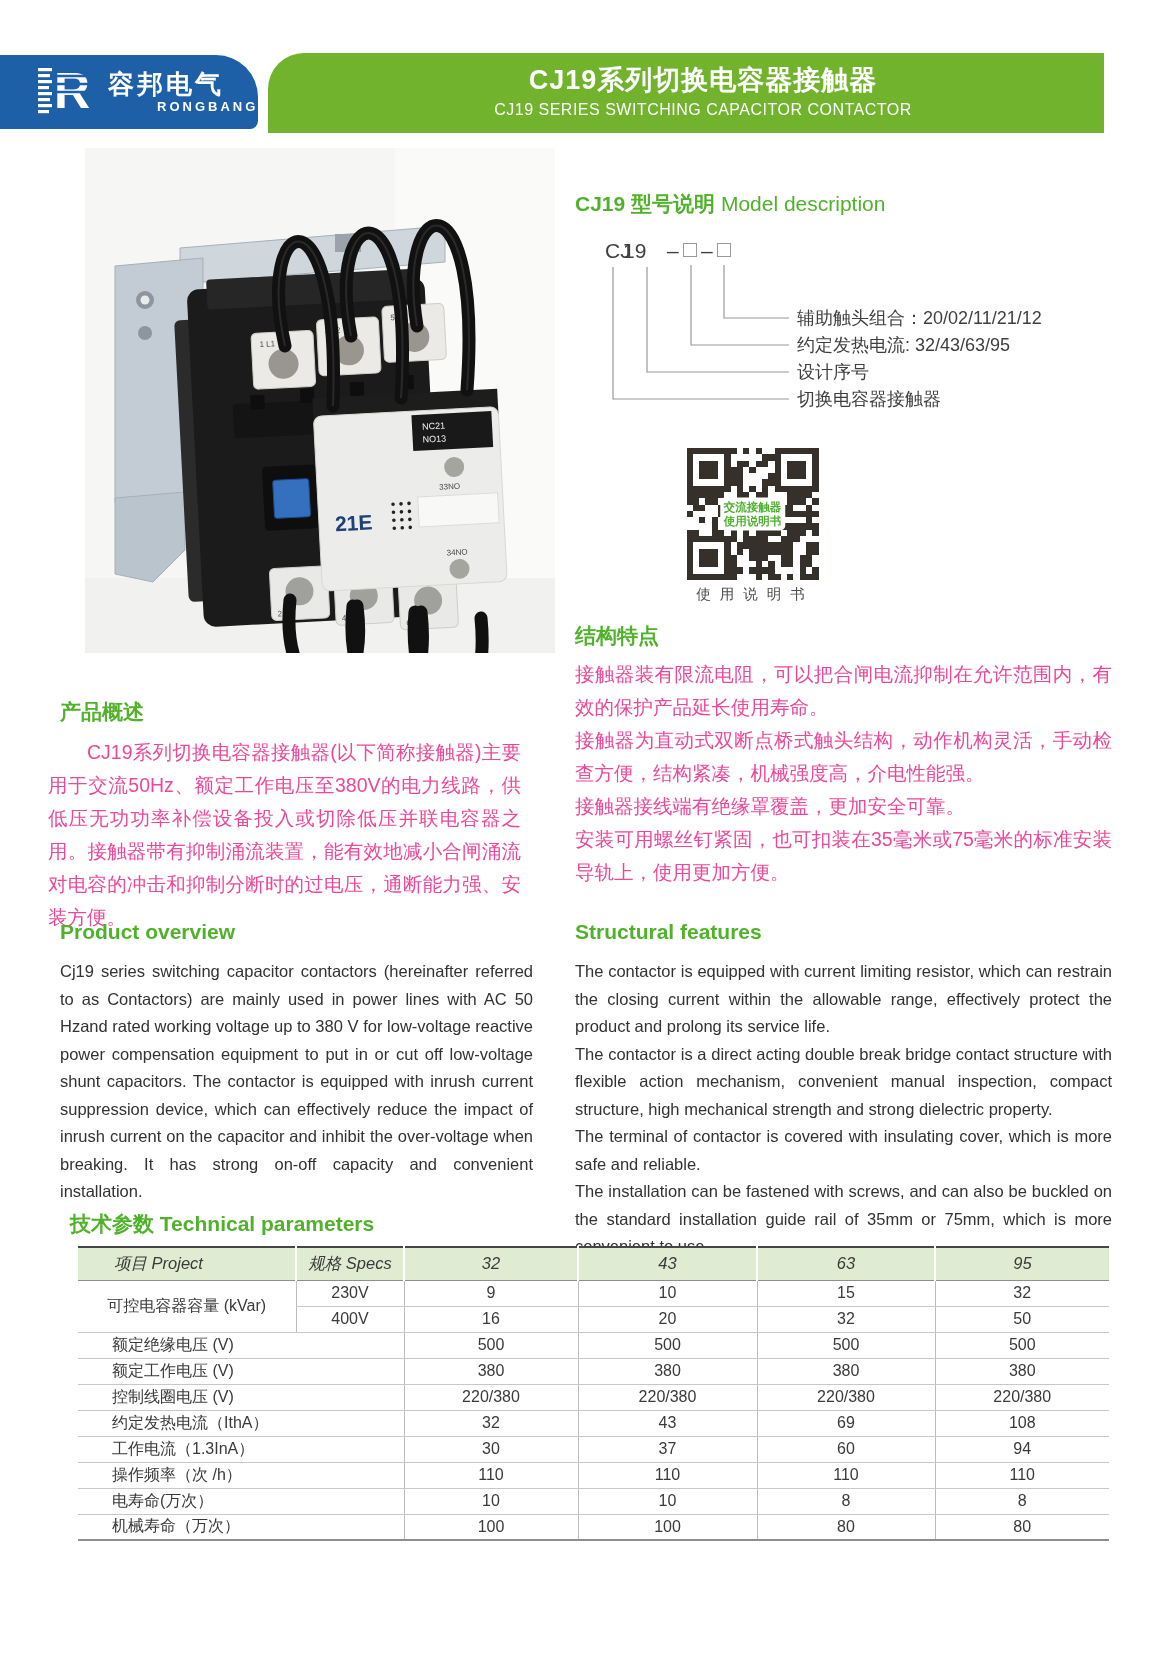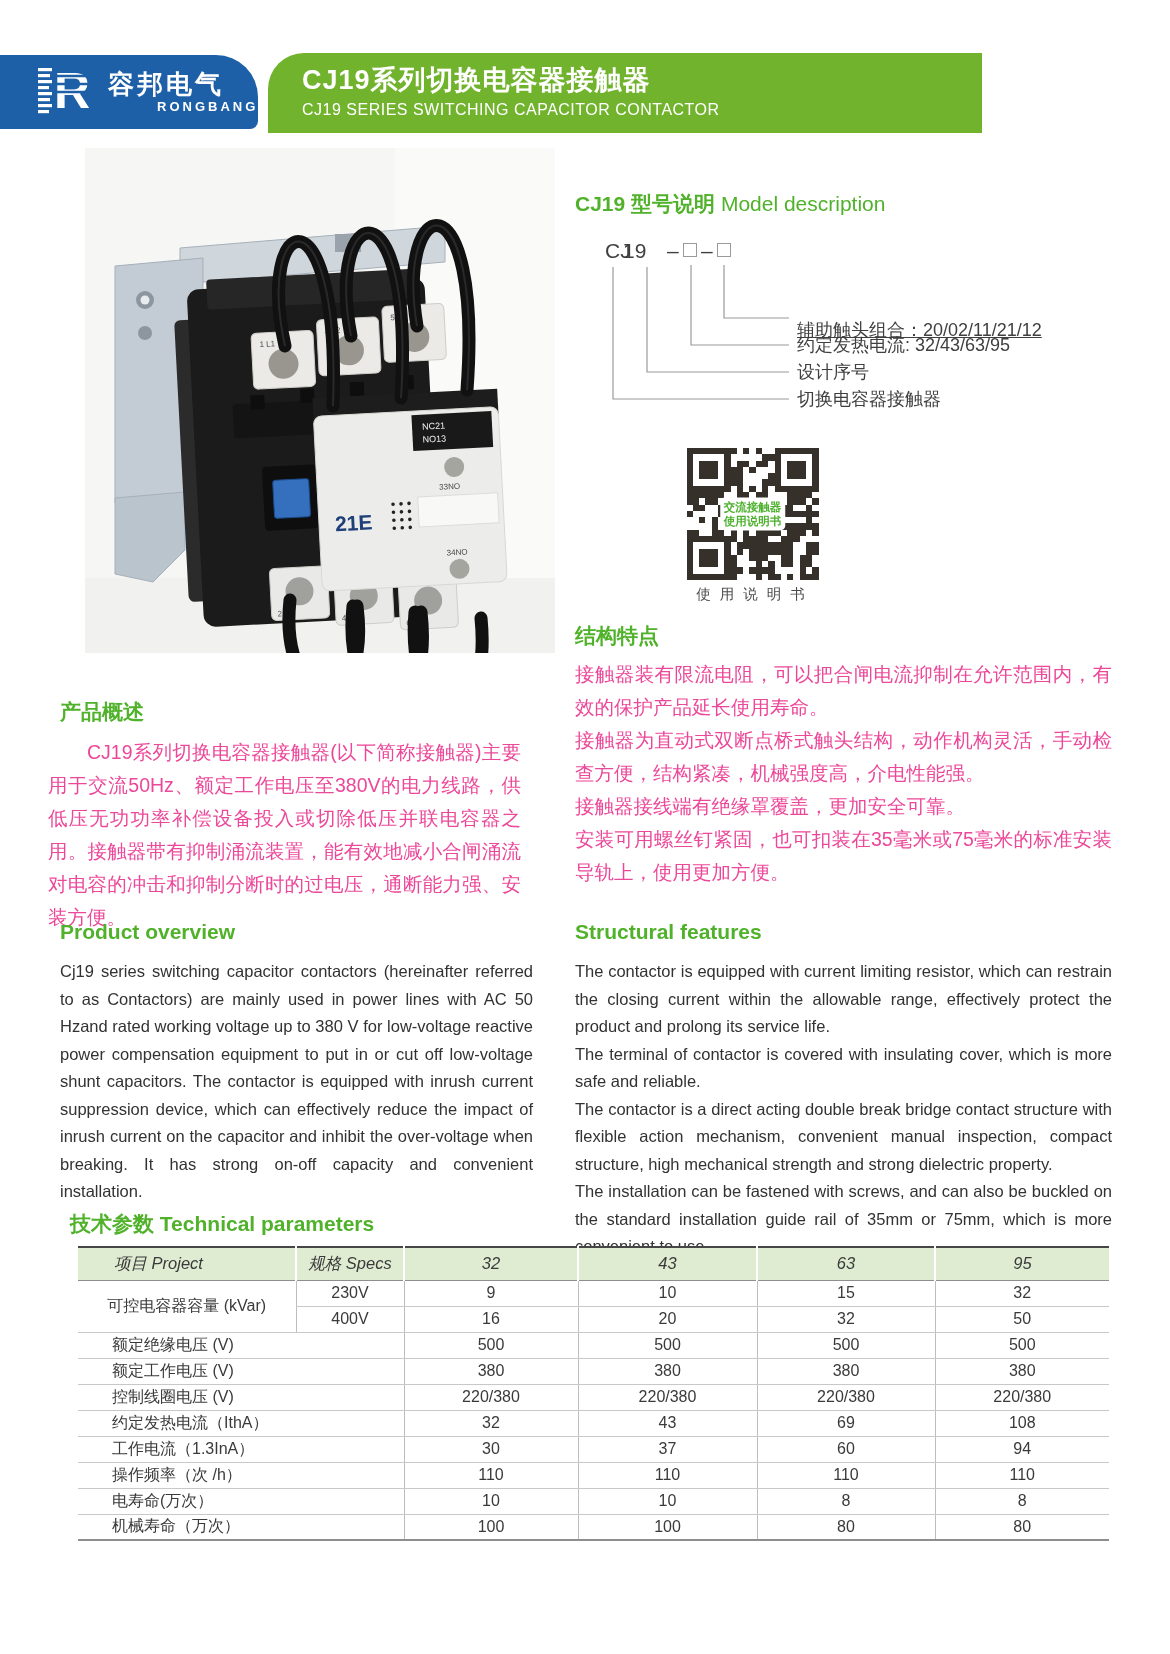--- a/index.html
+++ b/index.html
@@ -1,22 +1,22 @@
 <!DOCTYPE html>
 <html><head>
 <meta charset="utf-8">
 <style>
   * { margin:0; padding:0; box-sizing:border-box; }
   html,body { background:#ffffff; }
   body { font-family:"Liberation Sans","DejaVu Sans",sans-serif; color:#3c3c3c; }
   .page { position:relative; width:1170px; height:1654px; background:#fff; overflow:hidden; }
 
   
-  .band-green { position:absolute; left:268px; top:53px; width:714px; height:80px;
-    background:#72b32e; border-radius:36px 0 0 0; padding:11px 0 0 34px; }
+  .band-green { position:absolute; left:268px; top:53px; width:836px; height:80px;
+    background:#72b32e; border-radius:36px 0 0 0; padding:11px 0 0 34px;text-align:center; }
   .band-title { color:#fff; font-size:27px; font-weight:700; letter-spacing:1px; line-height:32px; }
   .band-sub   { color:#fff; font-size:16px; font-weight:400; letter-spacing:.5px; line-height:24px; margin-top:2px; }
   .brand-block { position:absolute; left:0; top:55px; width:258px; height:74px;
     background:#1d60a7; border-radius:0 42px 8px 0; }
   .brand-logo { position:absolute; left:36px; top:7px; }
   .brand-zh { position:absolute; left:108px; top:12px; color:#fff; font-size:26px; font-weight:700; letter-spacing:3px; }
   .brand-en { position:absolute; left:110px; top:44px; color:#fff; font-size:13px; font-weight:700; letter-spacing:3px;padding-left:47px; }
 
   
   .h-green { position:absolute; color:#50b22a; font-size:21px; font-weight:700; }
@@ -209,21 +209,21 @@
         <polyline points="116,32 116,112 214,112"></polyline>
         <polyline points="149,32 149,85 214,85"></polyline>
       </g>
     </svg>
     <span class="code-token" style="left:30px;">CJ</span>
     <span class="code-token" style="left:48px;">19</span>
     <span class="code-token" style="left:92px;">–</span>
     <span class="code-box" style="left:108px;"></span>
     <span class="code-token" style="left:126px;">–</span>
     <span class="code-box" style="left:142px;"></span>
-    <div class="model-label" style="top:85px;text-decoration:underline;">辅助触头组合：20/02/11/21/12</div>
+    <div class="model-label" style="top:73px;">辅助触头组合：20/02/11/21/12</div>
     <div class="model-label" style="top:100px;">约定发热电流: 32/43/63/95</div>
     <div class="model-label" style="top:127px;">设计序号</div>
     <div class="model-label" style="top:154px;">切换电容器接触器</div>
   </div>
 
   <div class="qr-wrap">
     <div id="qr-svg-slot"><svg width="135" height="132" viewBox="0 0 135 135" shape-rendering="crispEdges">
           <rect x="45" y="0" width="6.428571428571429" height="6.428571428571429" fill="#36302b"></rect>
           <rect x="57.85714285714286" y="0" width="6.428571428571429" height="6.428571428571429" fill="#36302b"></rect>
           <rect x="70.71428571428572" y="0" width="6.428571428571429" height="6.428571428571429" fill="#36302b"></rect>
@@ -406,22 +406,22 @@
   <div class="zh-body para-set" style="left:575px; top:658px; width:537px;">
     <p>接触器装有限流电阻，可以把合闸电流抑制在允许范围内，有效的保护产品延长使用寿命。</p>
     <p>接触器为直动式双断点桥式触头结构，动作机构灵活，手动检查方便，结构紧凑，机械强度高，介电性能强。</p>
     <p>接触器接线端有绝缘罩覆盖，更加安全可靠。</p>
     <p>安装可用螺丝钉紧固，也可扣装在35毫米或75毫米的标准安装导轨上，使用更加方便。</p>
   </div>
 
   <div class="h-green" style="left:575px; top:920px;">Structural features</div>
   <div class="en-body para-set" style="left:575px; top:958px; width:537px;">
     <p>The contactor is equipped with current limiting resistor, which can restrain the closing current within the allowable range, effectively protect the product and prolong its service life.</p>
+    <p>The contactor is a direct acting double break bridge contact structure with flexible action mechanism, convenient manual inspection, compact structure, high mechanical strength and strong dielectric property.</p>
     <p>The terminal of contactor is covered with insulating cover, which is more safe and reliable.</p>
-    <p>The contactor is a direct acting double break bridge contact structure with flexible action mechanism, convenient manual inspection, compact structure, high mechanical strength and strong dielectric property.</p>
     <p>The installation can be fastened with screws, and can also be buckled on the standard installation guide rail of 35mm or 75mm, which is more convenient to use.</p>
   </div>
 
   <div class="h-green" style="left:70px; top:1210px;">
     <span>技术参数</span>
     <span>Technical parameters</span>
   </div>
 
   <table class="tech-table">
     <colgroup>

